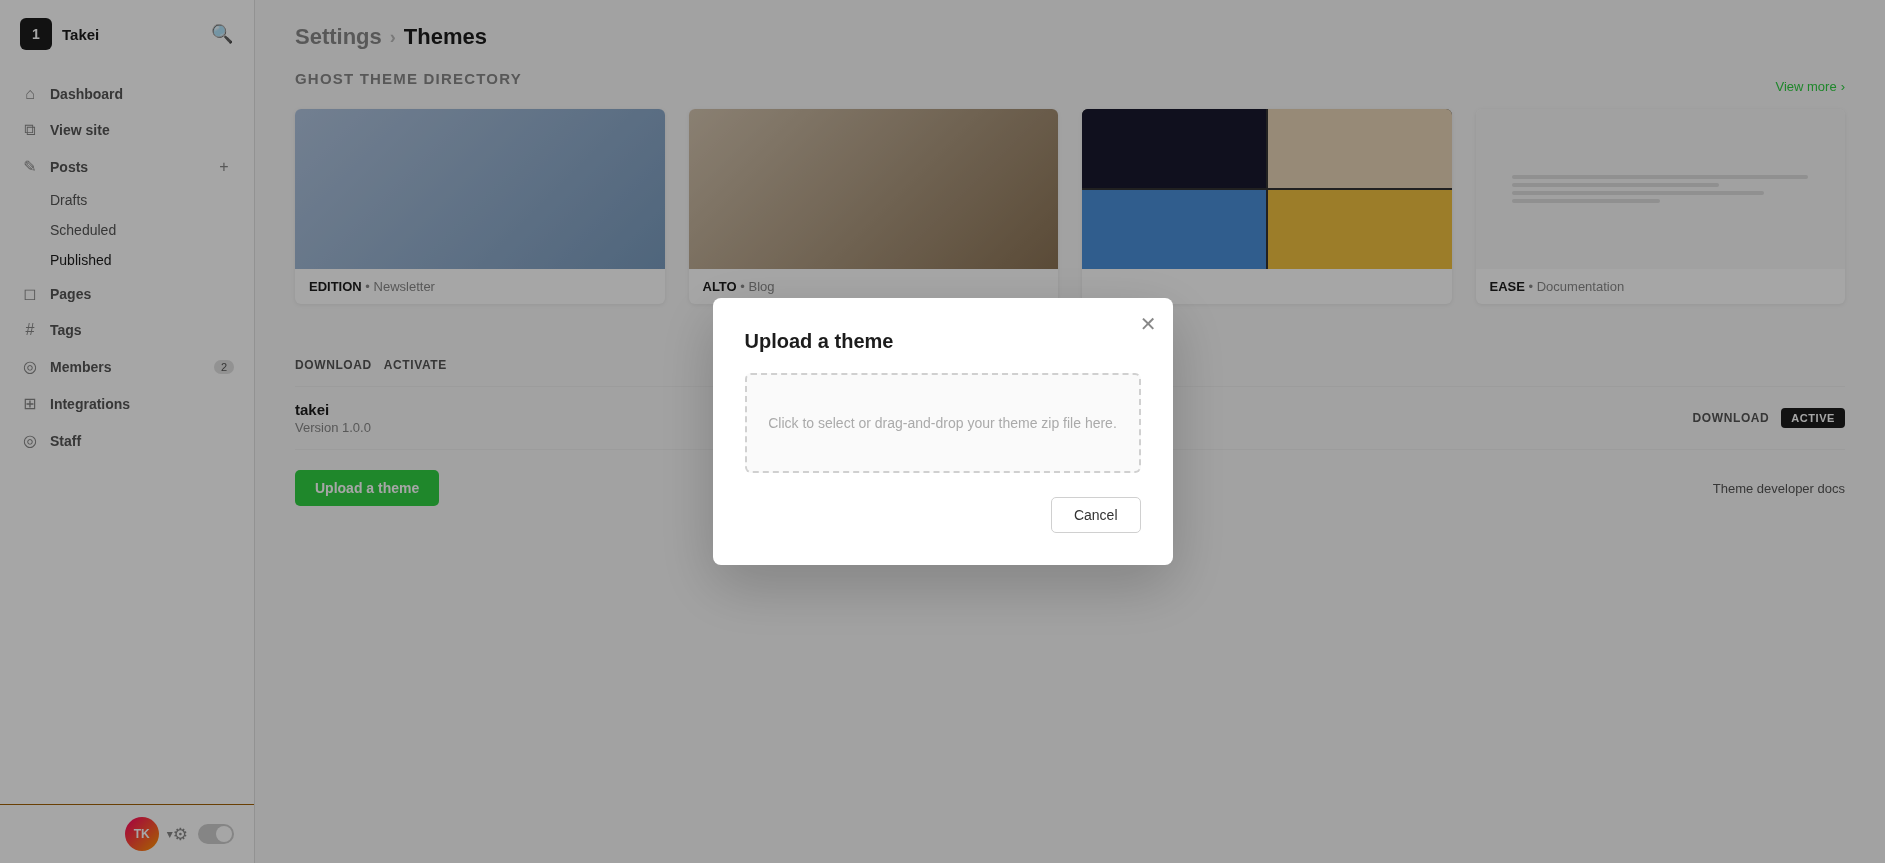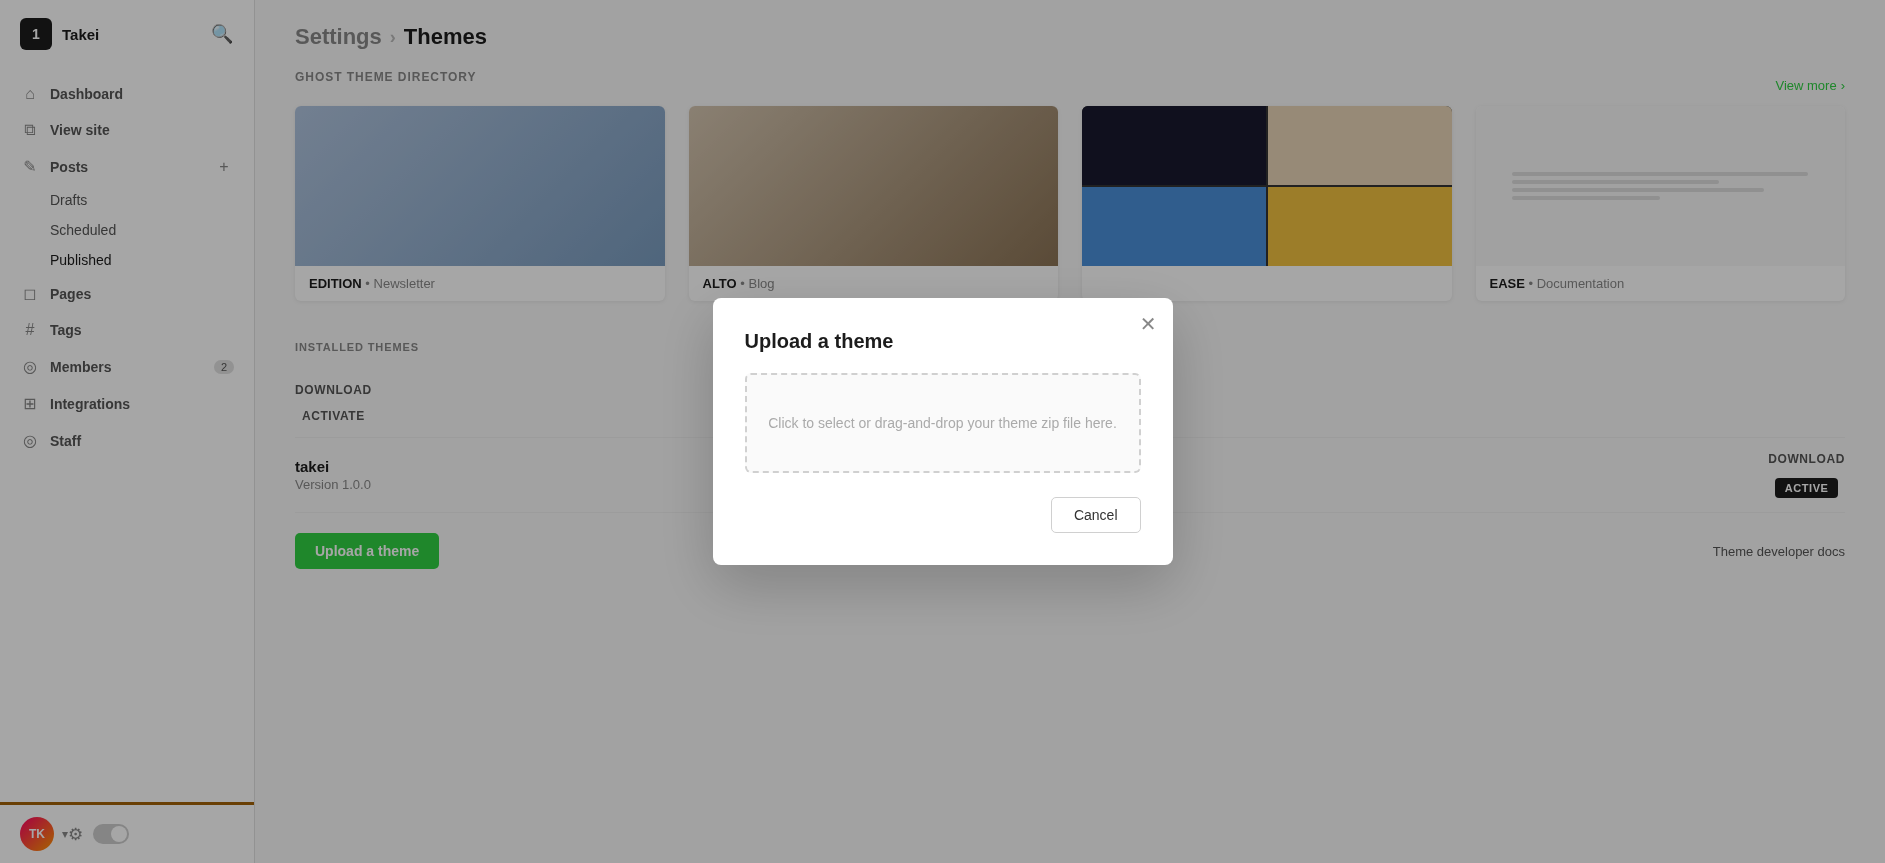--- a/index.html
+++ b/index.html
@@ -80,22 +80,22 @@
       padding: 7px 20px 7px 0;
       font-size: 14px;
       color: #555;
       cursor: pointer;
     }
     .nav-sub-item.active { color: #1c1c1c; font-weight: 500; }
     .sidebar-footer {
       padding: 12px 20px;
       display: flex;
       align-items: center;
-      justify-content: flex-start;
-      border-top: 3px solid #a16207;
+      justify-content: flex-end;
+      border-top: 1px solid #a16207;
     }
     .user-avatar {
       width: 34px;
       height: 34px;
       border-radius: 50%;
       background: linear-gradient(135deg, #f06, #f90);
       display: flex;
       align-items: center;
       justify-content: center;
       font-size: 12px;
@@ -151,21 +151,21 @@
       font-size: 22px;
       font-weight: 700;
       color: #888;
     }
     .breadcrumb .current {
       color: #1c1c1c;
     }
     .breadcrumb .sep { color: #bbb; font-size: 18px; }
 
     .section-label {
-      font-size: 12px;
+      font-size: 15px;
       font-weight: 700;
       letter-spacing: 0.08em;
       color: #888;
       text-transform: uppercase;
       padding: 0 40px;
       margin-bottom: 16px;
       text-align: right;
     }
     .theme-grid {
       display: grid;
@@ -264,21 +264,21 @@
     }
     .installed-theme-row {
       display: flex;
       align-items: center;
       padding: 14px 0;
       border-bottom: 1px solid #f0f0f0;
     }
     .installed-theme-info { flex: 1; }
     .installed-theme-name { font-size: 15px; font-weight: 600; color: #1c1c1c; }
     .installed-theme-version { font-size: 13px; color: #888; margin-top: 2px; }
-    .installed-theme-actions { display: flex; align-items: center; gap: 12px; flex-direction: column; }
+    .installed-theme-actions { display: flex; align-items: center; gap: 12px; }
     .action-btn {
       font-size: 12px;
       font-weight: 600;
       color: #555;
       letter-spacing: 0.05em;
       text-transform: uppercase;
       background: none;
       border: none;
       cursor: pointer;
     }
@@ -500,21 +500,20 @@
         </div>
       </div>
       <div class="theme-info">
         <span class="theme-title">EASE</span>
         <span class="theme-type"> • <span>Documentation</span></span>
       </div>
     </div>
   </div>
 
   <div class="installed-section">
-    <div class="installed-header">INSTALLED THEMES</div>
     <div class="installed-theme-row">
       <div class="installed-theme-actions">
         <button class="action-btn">DOWNLOAD</button>
         <button class="action-btn">ACTIVATE</button>
       </div>
     </div>
     <div class="installed-theme-row">
       <div class="installed-theme-info">
         <div class="installed-theme-name">takei</div>
         <div class="installed-theme-version">Version 1.0.0</div>

